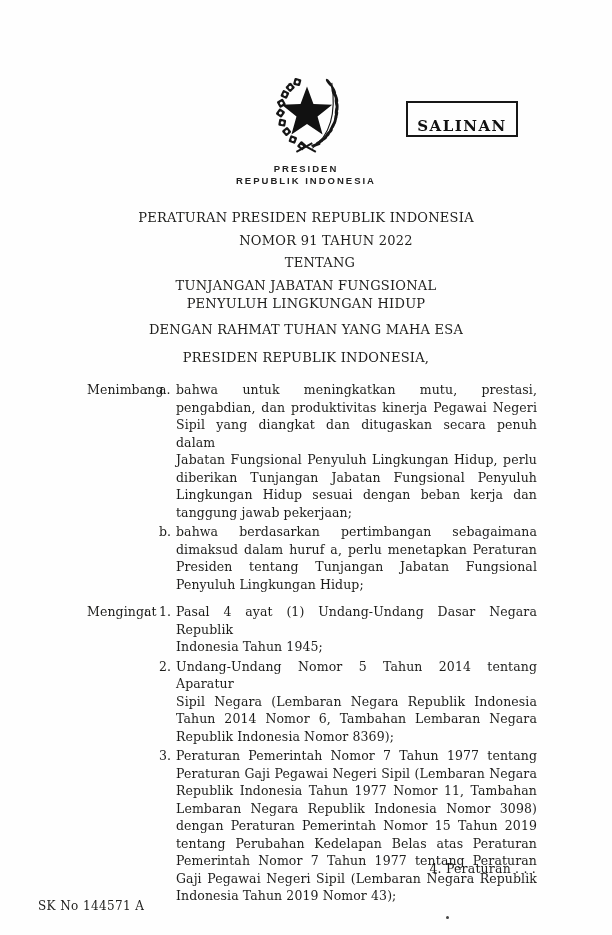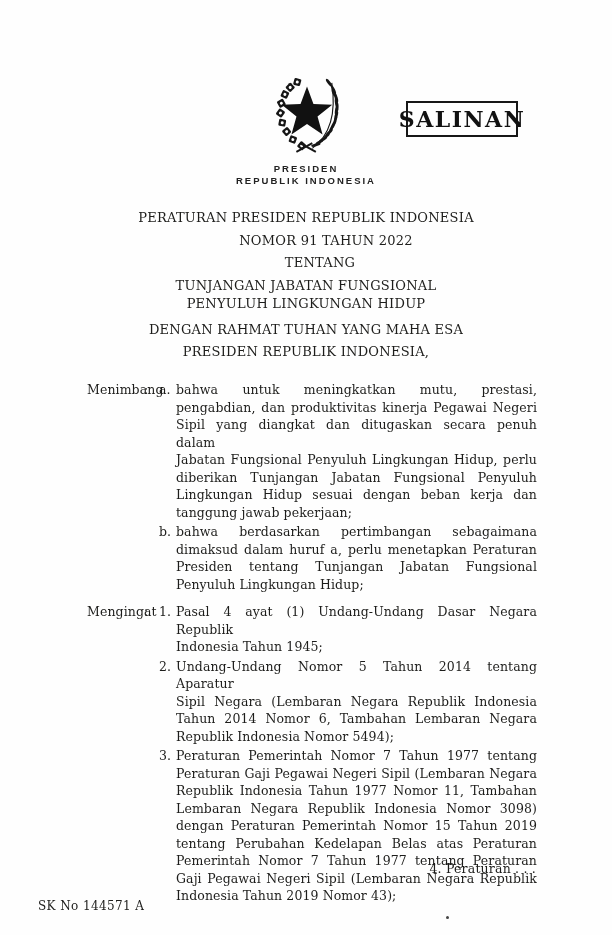--- a/index.html
+++ b/index.html
@@ -9,29 +9,29 @@
     font-family:"DejaVu Serif","Liberation Serif",serif;
   }
   
   .emblem{position:absolute;left:261px;top:66px;width:92px;height:94px;}
   .org-block{position:absolute;top:163px;left:0;width:612px;text-align:center;
     font-family:"Liberation Sans",sans-serif;font-weight:bold;
     font-size:9.5px;line-height:12px;letter-spacing:2px;color:#222;}
   .stamp{
     position:absolute;left:406px;top:101px;width:112px;height:36px;
     border:2.5px solid #171717;box-sizing:border-box;
-    display:flex;align-items:center;justify-content:center;
-    font-weight:bold;font-size:22px;letter-spacing:1.5px;color:#111;
+    display:flex;align-items:flex-end;justify-content:center;
+    font-weight:bold;font-size:15px;letter-spacing:1.5px;color:#111;
   }
   
   .title-block{position:absolute;top:211px;left:0;width:612px;text-align:center;
     font-size:13px;color:#1d1d1b;letter-spacing:.25px;}
   .title-block div{line-height:13px;}
   .t1{margin-bottom:10px;} .t2{margin-bottom:9px;padding-left:40px;} .t3{margin-bottom:10px;padding-left:28px;}
-  .t4{margin-bottom:5px;}  .t5{margin-bottom:13px;} .t6{margin-bottom:9px;}
+  .t4{margin-bottom:5px;}  .t5{margin-bottom:13px;} .t6{margin-bottom:15px;}
   
   .sections{position:absolute;top:381px;left:87px;width:450px;
     font-size:12.5px;line-height:17.5px;letter-spacing:.1px;}
   .section{display:flex;margin-bottom:8px;}
   .sec-label{width:56px;flex:0 0 56px;}
   .sec-colon{width:15px;flex:0 0 15px;text-align:left;padding-left:1px;}
   .sec-items{flex:1;min-width:0;}
   .item{display:flex;margin-bottom:2px;}
   .marker{width:17px;flex:0 0 17px;}
   .lines{flex:1;min-width:0;}
@@ -171,21 +171,21 @@
               <div class="line">Pasal 4 ayat (1) Undang-Undang Dasar Negara Republik</div>
               <div class="line last">Indonesia Tahun 1945;</div>
             </div>
           </div>
           <div class="item">
             <div class="marker">2.</div>
             <div class="lines">
               <div class="line">Undang-Undang Nomor 5 Tahun 2014 tentang Aparatur</div>
               <div class="line">Sipil Negara (Lembaran Negara Republik Indonesia</div>
               <div class="line">Tahun 2014 Nomor 6, Tambahan Lembaran Negara</div>
-              <div class="line last">Republik Indonesia Nomor 5494);</div>
+              <div class="line last">Republik Indonesia Nomor 8369);</div>
             </div>
           </div>
           <div class="item">
             <div class="marker">3.</div>
             <div class="lines">
               <div class="line">Peraturan Pemerintah Nomor 7 Tahun 1977 tentang</div>
               <div class="line">Peraturan Gaji Pegawai Negeri Sipil (Lembaran Negara</div>
               <div class="line">Republik Indonesia Tahun 1977 Nomor 11, Tambahan</div>
               <div class="line">Lembaran Negara Republik Indonesia Nomor 3098)</div>
               <div class="line">dengan Peraturan Pemerintah Nomor 15 Tahun 2019</div>

